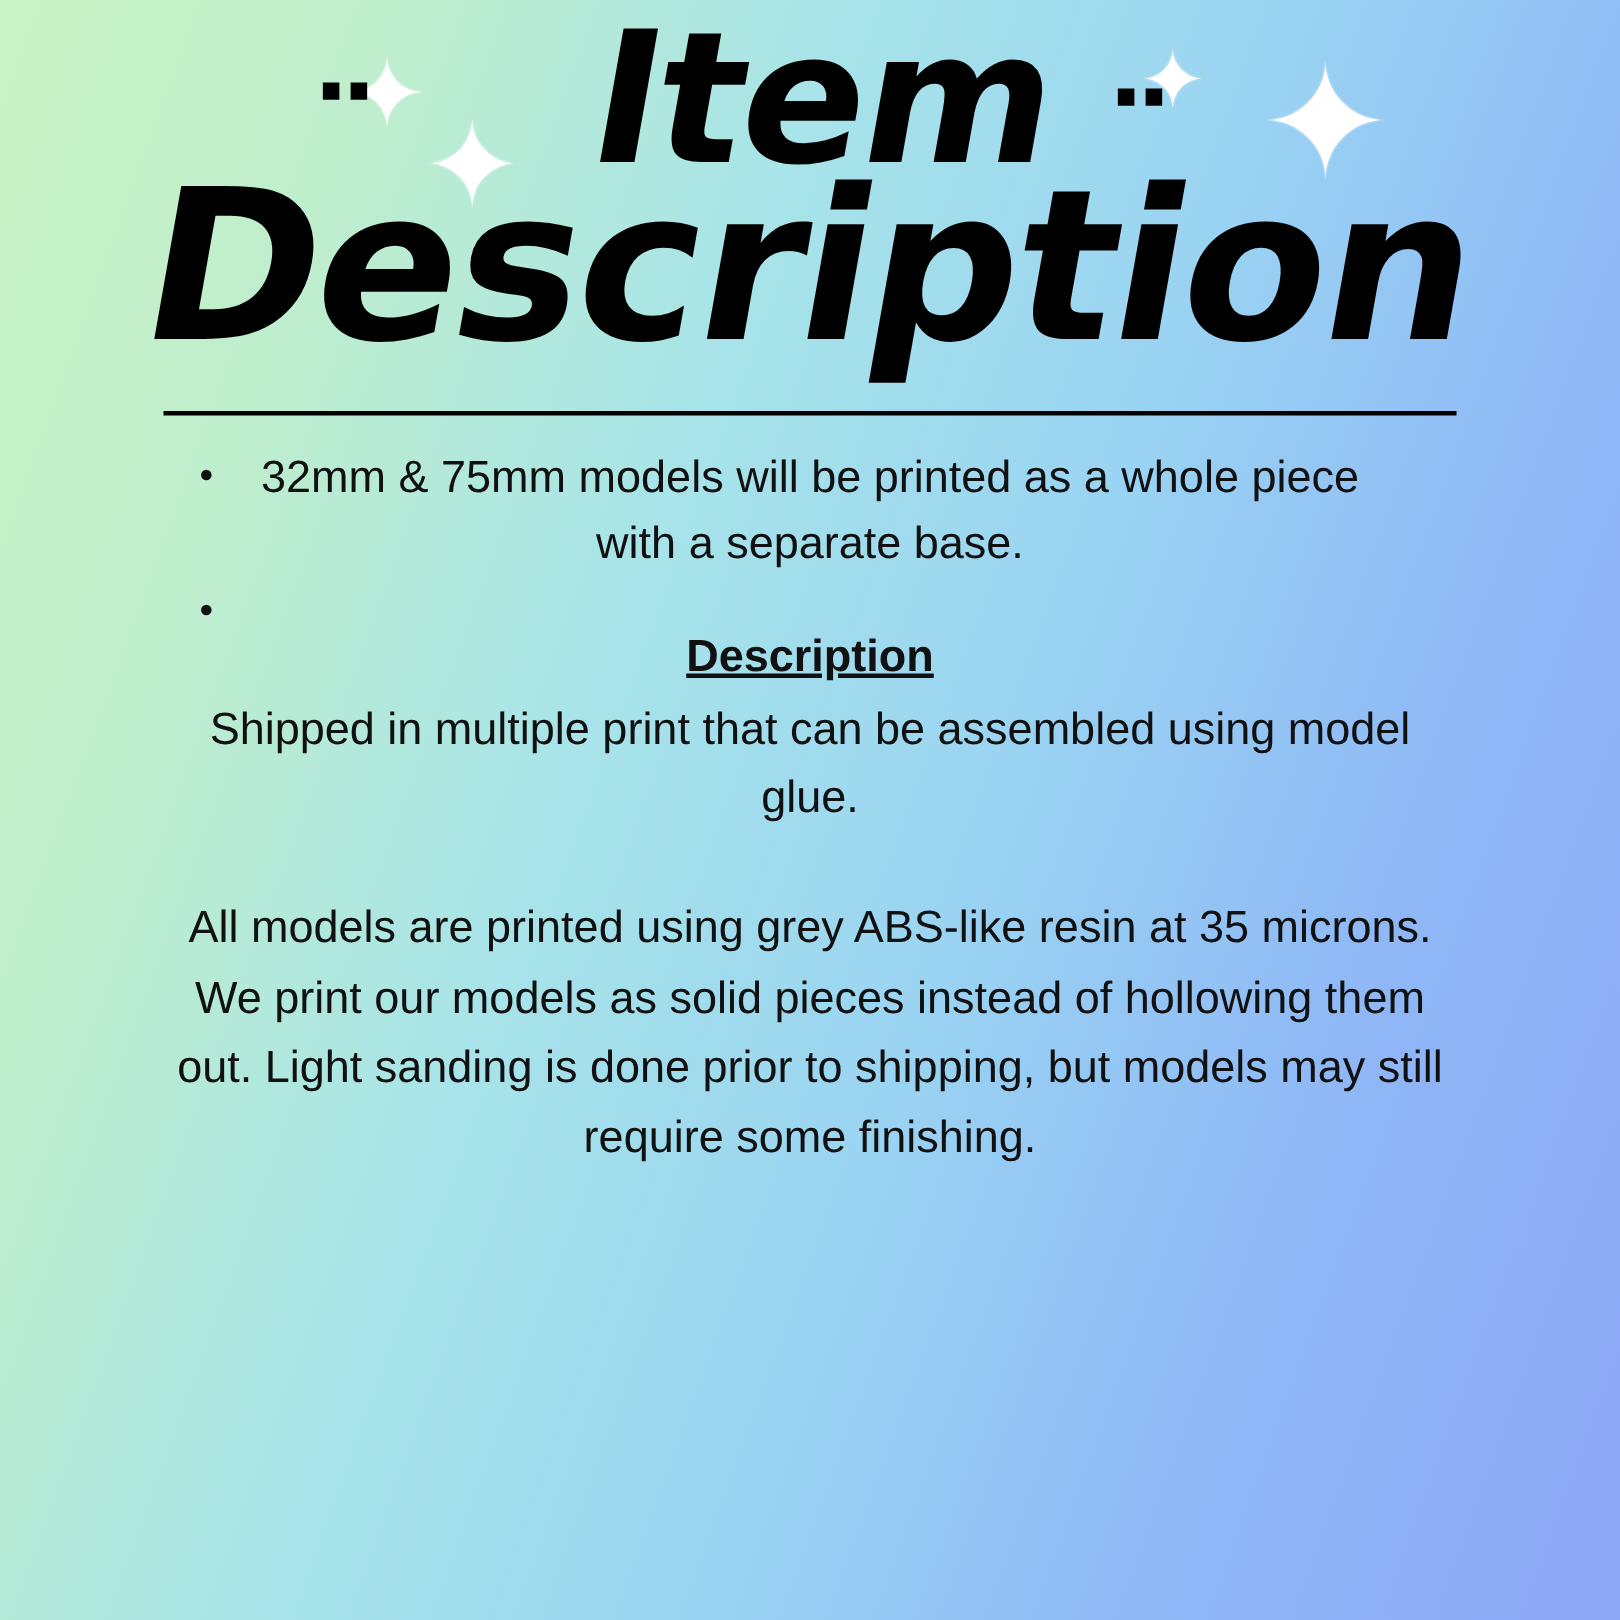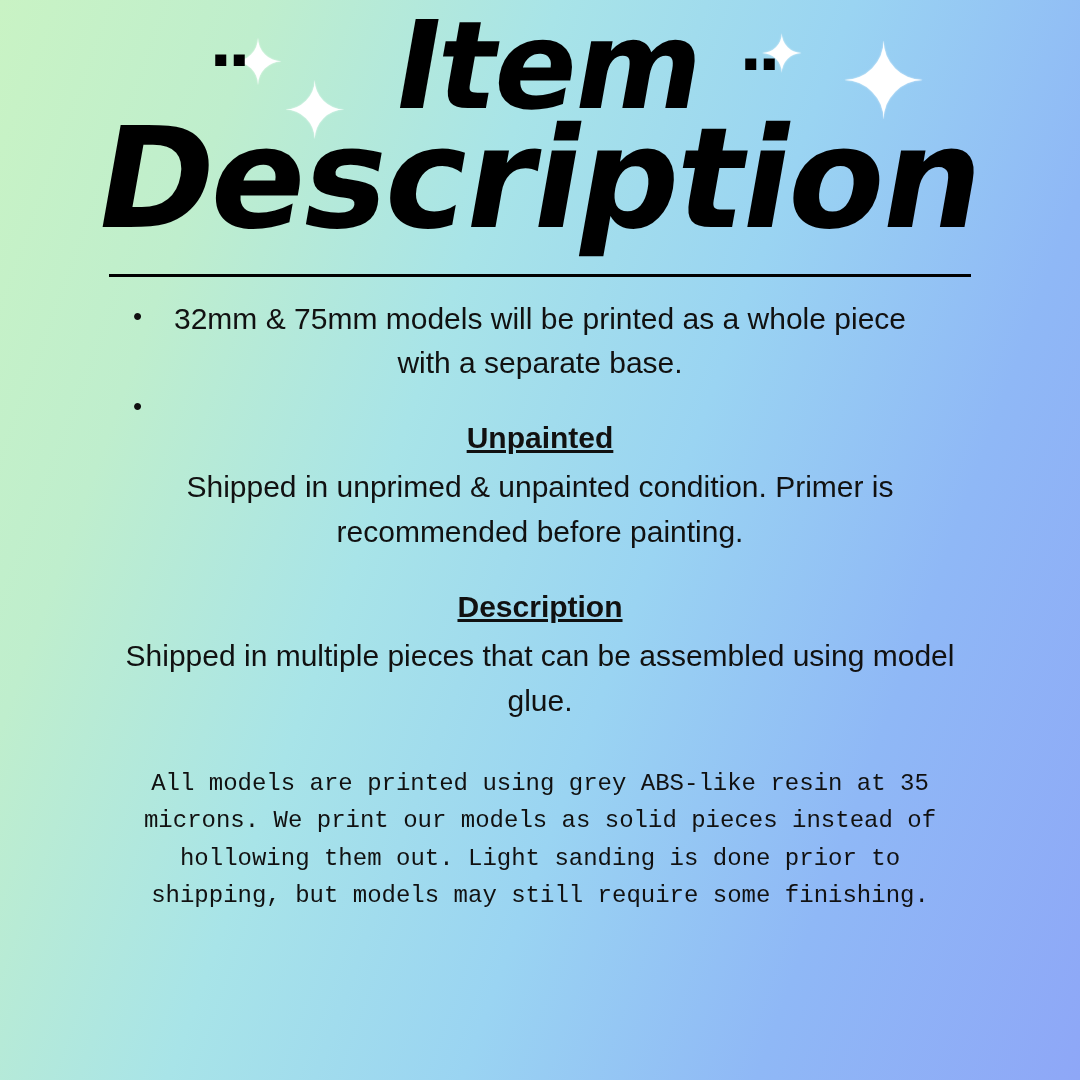--- a/index.html
+++ b/index.html
@@ -131,24 +131,23 @@
   }
 
   .section-text {
     font-size: 30px;
     line-height: 1.5;
     padding: 0 12px;
   }
 
   .closing {
     margin-top: 42px;
-    font-size: 24px;
+    font-size: 30px;
     line-height: 1.55;
     padding: 0 4px;
-    font-family: Liberation Mono, monospace;
   }
 </style>
 </head>
 <body>
 
 <div class="page">
 
   <div class="title-block">
 
     <span class="sparkle sp1">✦</span>
@@ -170,26 +169,22 @@
     <ul class="bullets">
       <li>
         <span class="bullet-dot">•</span>
         <span>32mm &amp; 75mm models will be printed as a whole piece with a separate base.</span>
       </li>
       <li>
         <span class="bullet-dot">•</span>
       </li>
     </ul>
 
-    <div class="section">
-      <div class="section-heading">Unpainted</div>
-      <div class="section-text">Shipped in unprimed &amp; unpainted condition. Primer is recommended before painting.</div>
-    </div>
 
     <div class="section">
       <div class="section-heading">Description</div>
-      <div class="section-text">Shipped in multiple pieces that can be assembled using model glue.</div>
+      <div class="section-text">Shipped in multiple print that can be assembled using model glue.</div>
     </div>
 
     <div class="closing">All models are printed using grey ABS-like resin at 35 microns. We print our models as solid pieces instead of hollowing them out. Light sanding is done prior to shipping, but models may still require some finishing.</div>
 
   </div>
 </div>
 
 </body></html>

